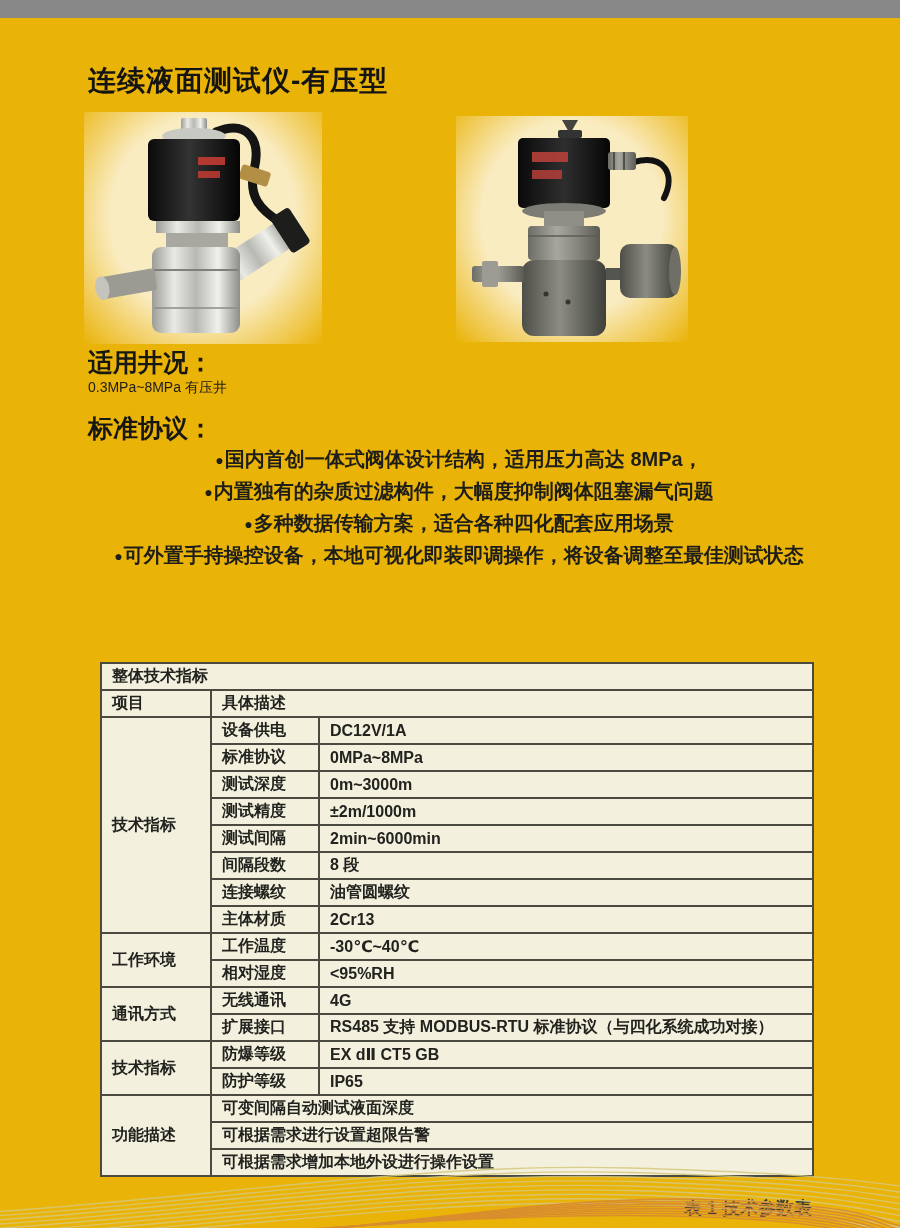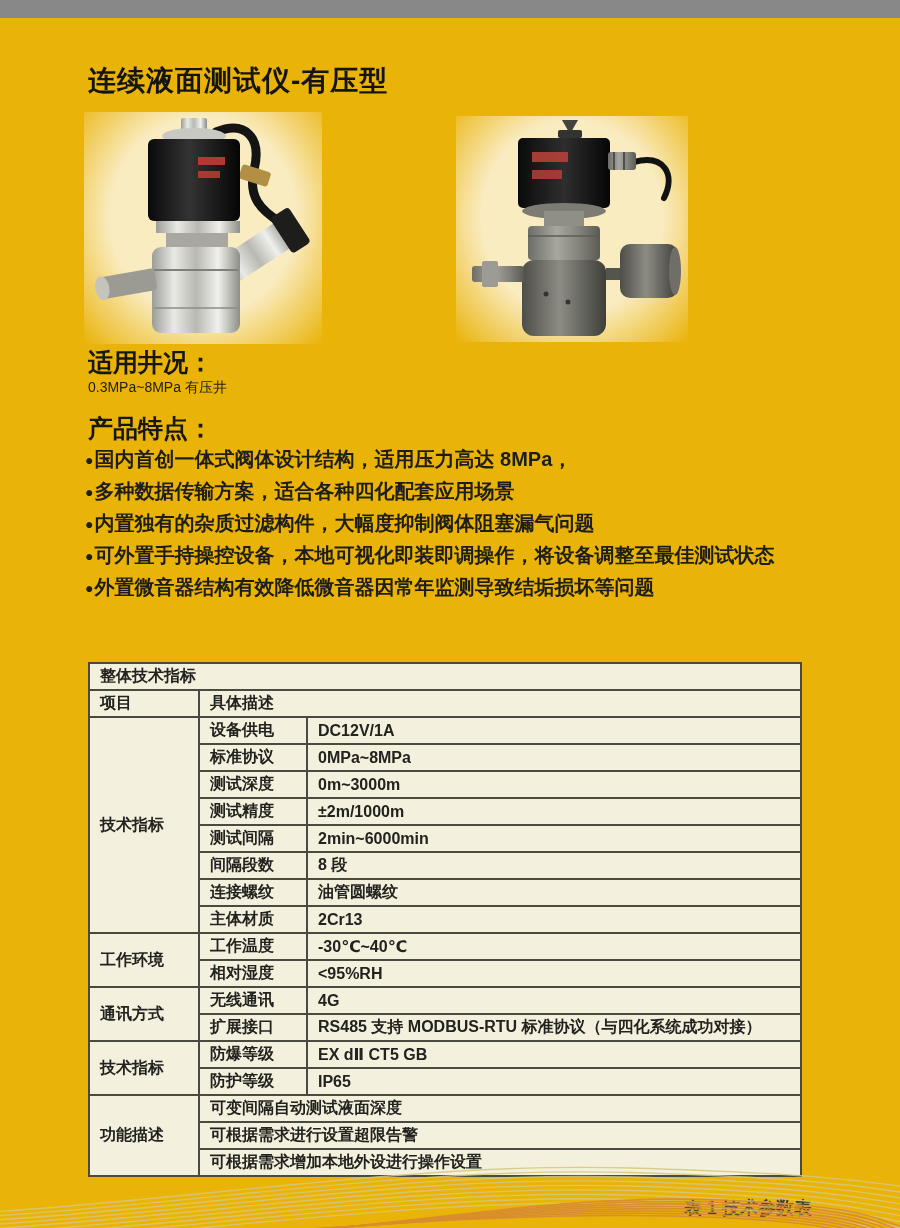--- a/index.html
+++ b/index.html
@@ -31,25 +31,26 @@
     font-size:25px;font-weight:bold;color:#161613;
   }
   .section-body{
     position:absolute;left:88px;
     font-size:14px;font-weight:500;color:#1d1d1a;
   }
   .features{
     position:absolute;left:85px;top:426px;width:748px;
     font-size:20px;font-weight:600;color:#1d1d1a;
     line-height:31px;
+    text-align:center;
   }
   .bullet-line{display:block;}
   .bullet-glyph{font-size:14px;vertical-align:1px;margin-right:1px;}
   .spec-table-wrap{
-    position:absolute;left:88px;top:644px;width:636px;
+    position:absolute;left:100px;top:644px;width:636px;
   }
   table.spec{
     border-collapse:collapse;table-layout:fixed;width:712px;
     font-size:16px;font-weight:600;color:#22221e;
   }
   table.spec td,table.spec th{
     border:2px solid #4a4a41;
     height:23px;
     padding:1px 6px 1px 10px;
     text-align:left;vertical-align:middle;
@@ -168,28 +169,27 @@
       <rect x="26" y="145" width="16" height="26" rx="2" fill="#9c9c94"></rect>
 
       <rect x="150" y="152" width="16" height="12" fill="#55554f"></rect>
       <rect x="164" y="128" width="58" height="54" rx="10" fill="url(#darkR)"></rect>
       <ellipse cx="219" cy="155" rx="6" ry="24" fill="#6f6f67"></ellipse>
     </svg>
   </div>
 
   <div class="section-heading" style="top:328px">适用井况：</div>
   <div class="section-body" style="top:361px">0.3MPa~8MPa 有压井</div>
-  <div class="section-heading" style="top:394px">产品特点：</div>
+  <div class="section-heading" style="top:394px">标准协议：</div>
 
   <div class="features">
       <span class="bullet-line"><span class="bullet-glyph">●</span><span>国内首创一体式阀体设计结构，适用压力高达 8MPa，</span></span>
+      <span class="bullet-line"><span class="bullet-glyph">●</span><span>内置独有的杂质过滤构件，大幅度抑制阀体阻塞漏气问题</span></span>
       <span class="bullet-line"><span class="bullet-glyph">●</span><span>多种数据传输方案，适合各种四化配套应用场景</span></span>
-      <span class="bullet-line"><span class="bullet-glyph">●</span><span>内置独有的杂质过滤构件，大幅度抑制阀体阻塞漏气问题</span></span>
       <span class="bullet-line"><span class="bullet-glyph">●</span><span>可外置手持操控设备，本地可视化即装即调操作，将设备调整至最佳测试状态</span></span>
-      <span class="bullet-line"><span class="bullet-glyph">●</span><span>外置微音器结构有效降低微音器因常年监测导致结垢损坏等问题</span></span>
     </div>
 
   <div class="spec-table-wrap">
     <table class="spec">
       <colgroup>
           <col style="width:110px">
           <col style="width:108px">
           <col style="width:494px">
         </colgroup>
       <tbody>

